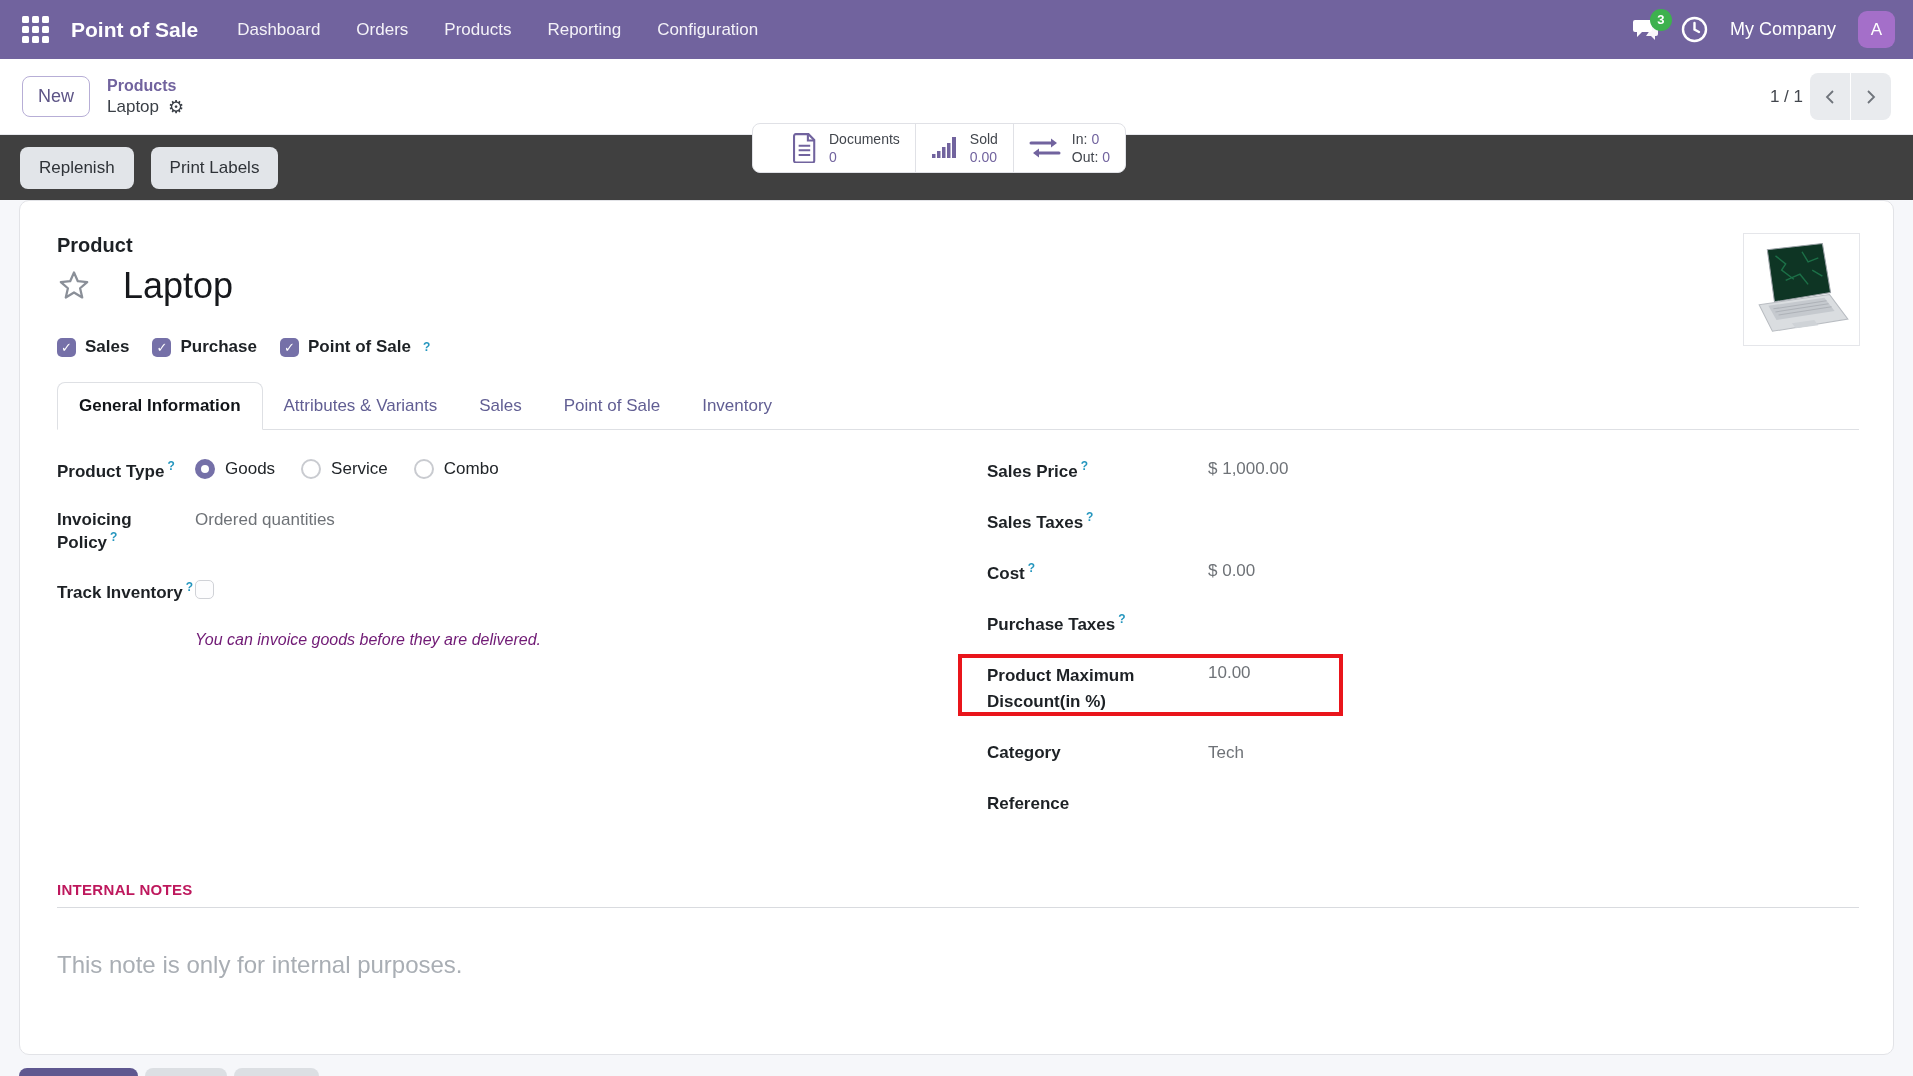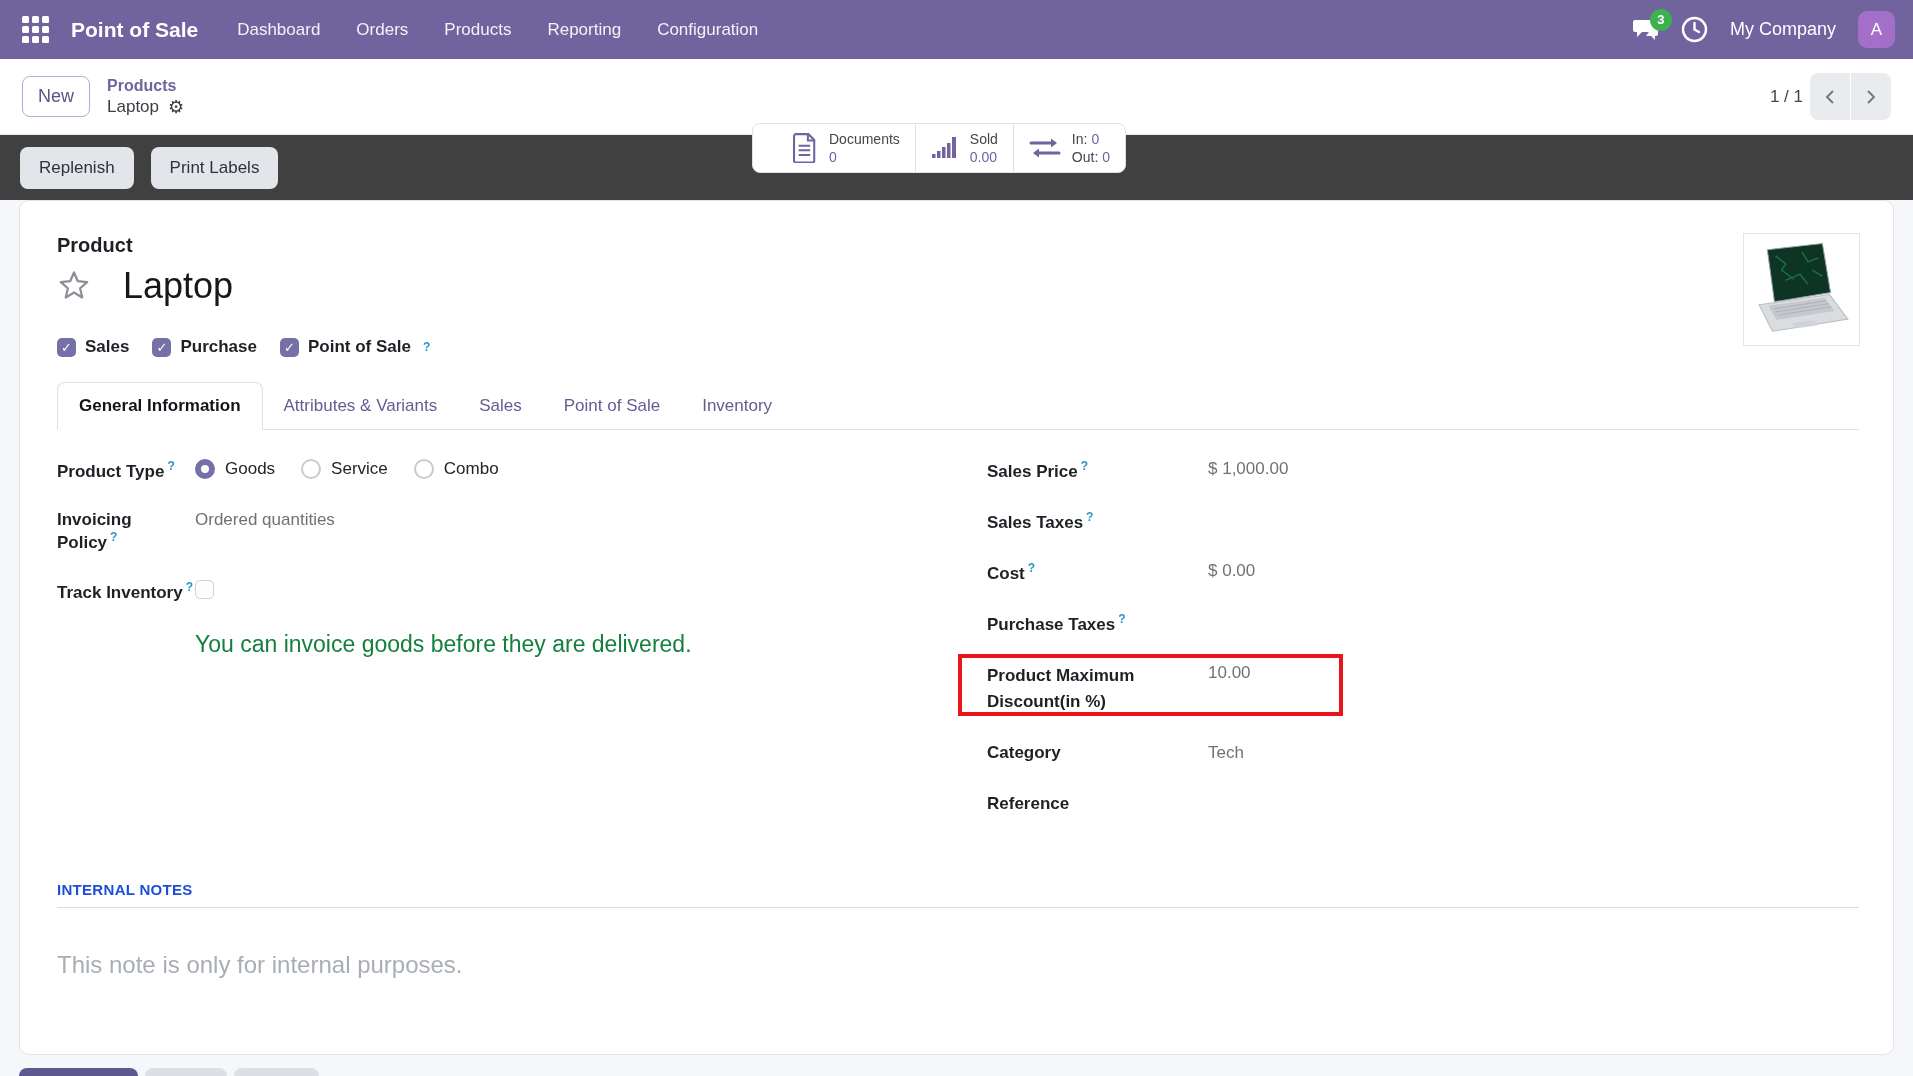--- a/index.html
+++ b/index.html
@@ -82,29 +82,29 @@
   .flabel { font-size:17px; font-weight:600; color:#1d2125; }
   .col-left .flabel { width:138px; flex:0 0 138px; }
   .col-right .flabel { width:221px; flex:0 0 221px; }
   .fvalue { font-size:17px; color:#6e7277; }
   .radio-group { display:flex; align-items:center; gap:13px; }
   .radio-opt { display:flex; align-items:center; gap:10px; margin-right:13px; cursor:pointer; }
   .radio { width:20px; height:20px; border-radius:50%; border:2px solid #c9cbd0; background:#fff; }
   .radio.checked { border:6px solid #7570a8; }
   .radio-label { font-size:17px; color:#212529; }
   .cb-empty { width:19px; height:19px; border-radius:5px; border:1px solid #d0d2d7; background:#fdfdfe; cursor:pointer; }
-  .form-note { color:#15803d; font-size:23px; margin:20px 0 0 138px; }
+  .form-note { font-style:italic; color:#701a75; font-size:16px; margin:20px 0 0 138px; }
 
   .frow.discount { position:relative; margin-bottom:29px; }
   .discount .flabel { line-height:1.5; }
   .red-box { position:absolute; left:-29px; top:-9px; width:385px; height:62px; border:4px solid #e9151b; pointer-events:none; }
 
   
   .notes { margin-top:36px; }
-  .notes-title { font-size:15px; font-weight:700; color:#1d4ed8; letter-spacing:.3px; padding-bottom:9px; border-bottom:1px solid #d9dbdf; }
+  .notes-title { font-size:15px; font-weight:700; color:#be185d; letter-spacing:.3px; padding-bottom:9px; border-bottom:1px solid #d9dbdf; }
   .notes-placeholder { margin-top:43px; font-size:24px; color:#a9aeb4; cursor:text; }
 
   
   .chatter { display:flex; gap:7px; margin:13px 0 0 19px; }
   .chat-btn { height:40px; border:none; border-radius:8px; cursor:pointer; }
   .chat-btn.primary { width:119px; background:#5f5890; }
   .chat-btn.ghost1 { width:82px; background:#dcdfe3; }
   .chat-btn.ghost2 { width:85px; background:#dcdfe3; }
 
   svg { display:block; }

